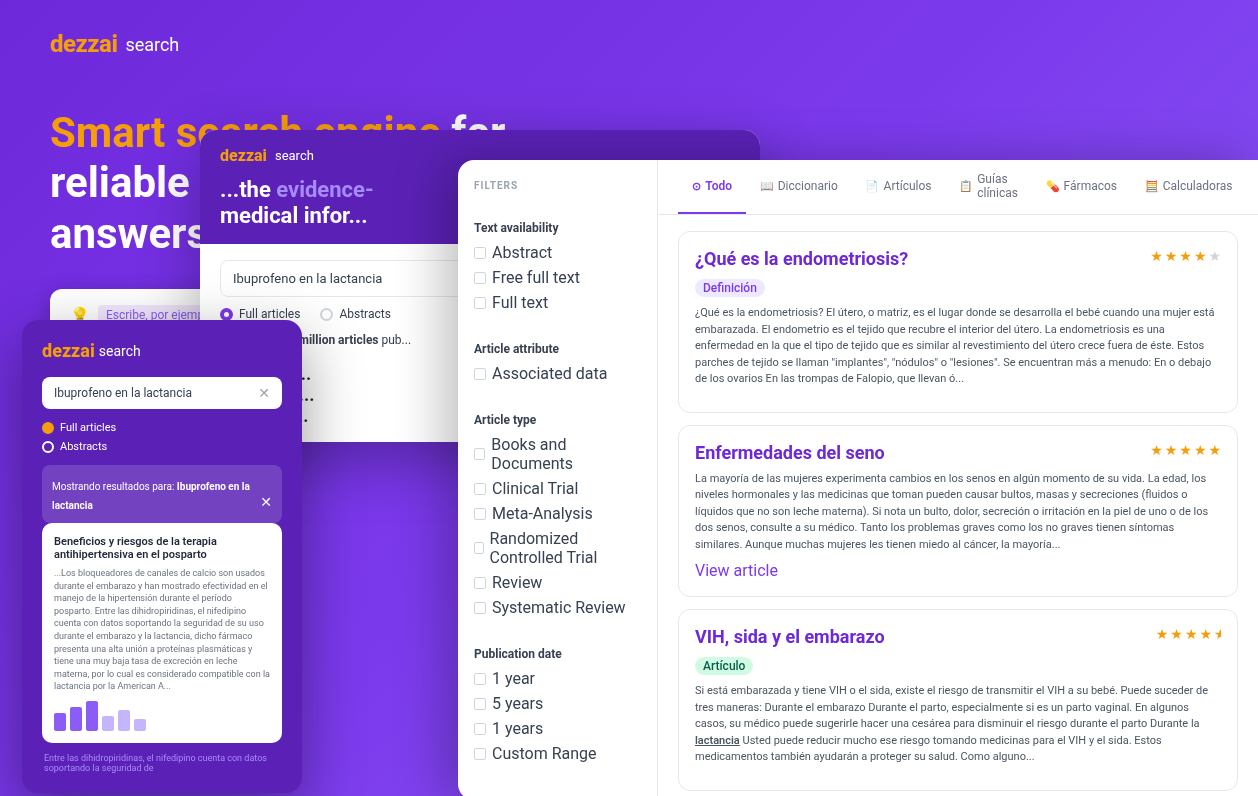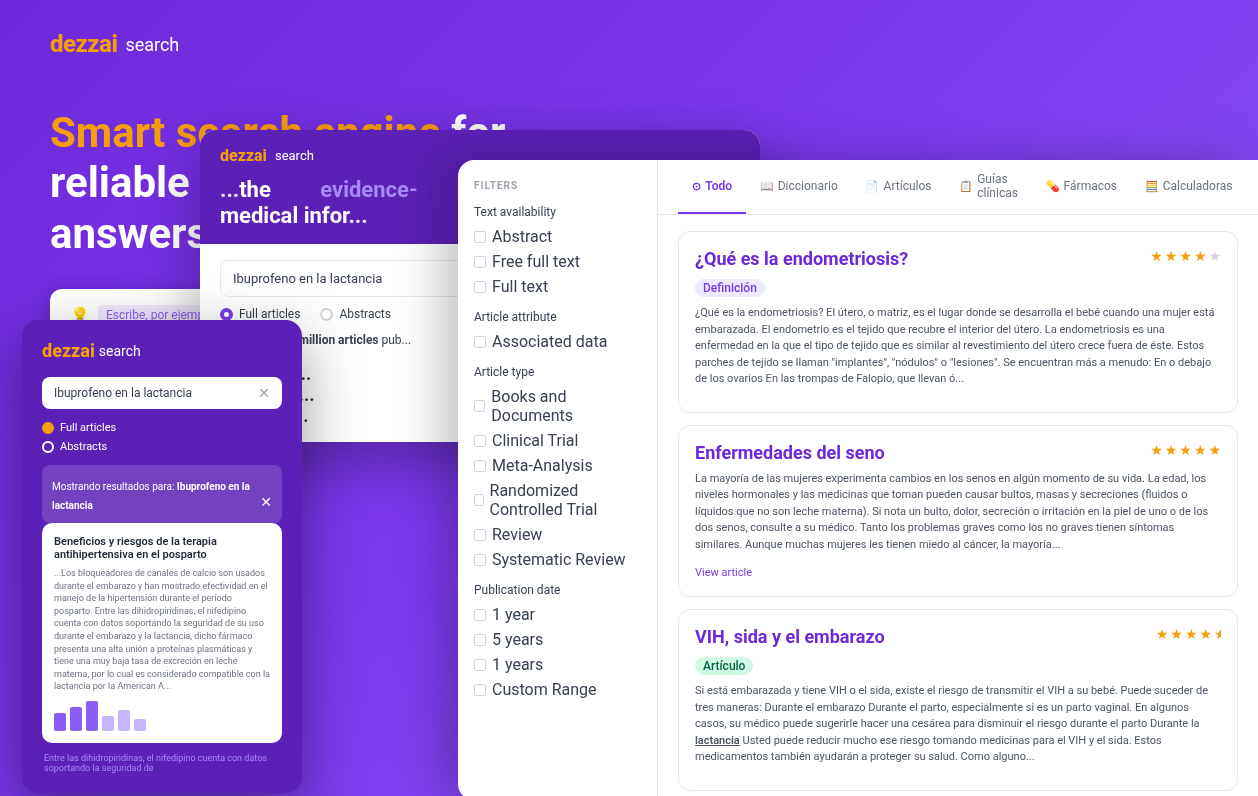--- a/index.html
+++ b/index.html
@@ -291,24 +291,24 @@
     }
     .filters-title {
       font-size: 10px;
       font-weight: 700;
       color: #9ca3af;
       letter-spacing: 1px;
       margin-bottom: 12px;
     }
     .filter-section-title {
       font-size: 12px;
-      font-weight: 400;
+      font-weight: 700;
       color: #374151;
       margin-bottom: 8px;
-      margin-top: 14px;
+      margin-top: 30px;
     }
     .filter-item {
       display: flex;
       align-items: center;
       gap: 6px;
       margin-bottom: 6px;
     }
     .filter-checkbox {
       width: 12px;
       height: 12px;
@@ -402,21 +402,21 @@
       background: #d1fae5;
       color: #065f46;
     }
     .result-card-text {
       font-size: 11px;
       color: #4b5563;
       line-height: 1.5;
       margin-bottom: 8px;
     }
     .result-card-link {
-      font-size: 11px;
+      font-size: 16px;
       color: #7c3aed;
     }
     .result-card-link-text {
       font-size: 11px;
       color: #6b7280;
     }
     .result-card-link-purple {
       color: #7c3aed;
     }
     .bold-underline {
@@ -515,21 +515,21 @@
     </div>
   </div>
 
   <div class="card-search-ui">
     <div class="card-search-ui-header">
       <div class="card-search-ui-logo">
         <span style="font-size:16px; font-weight:800; color:#f59e0b;">dezzai</span>
         <span style="font-size:13px; color:white; margin-left:4px;">search</span>
       </div>
       <div style="font-size:22px; font-weight:700; color:white; line-height:1.2;">
-        ...the <span style="color:#a78bfa;margin-left:44px;">evidence-</span>
+        ...the <span style="color:#a78bfa;">evidence-</span>
       </div>
       <div style="font-size:22px; font-weight:700; color:white;">medical infor...</div>
     </div>
     <div class="card-search-ui-body">
       <div class="card-ui-search-row">
         <span class="card-ui-text">Ibuprofeno en la lactancia</span>
         <span style="color:#9ca3af; cursor:pointer;">✕</span>
       </div>
       <div style="display:flex; gap:20px;">
         <label style="display:flex; align-items:center; gap:6px; font-size:12px; color:#374151;">

